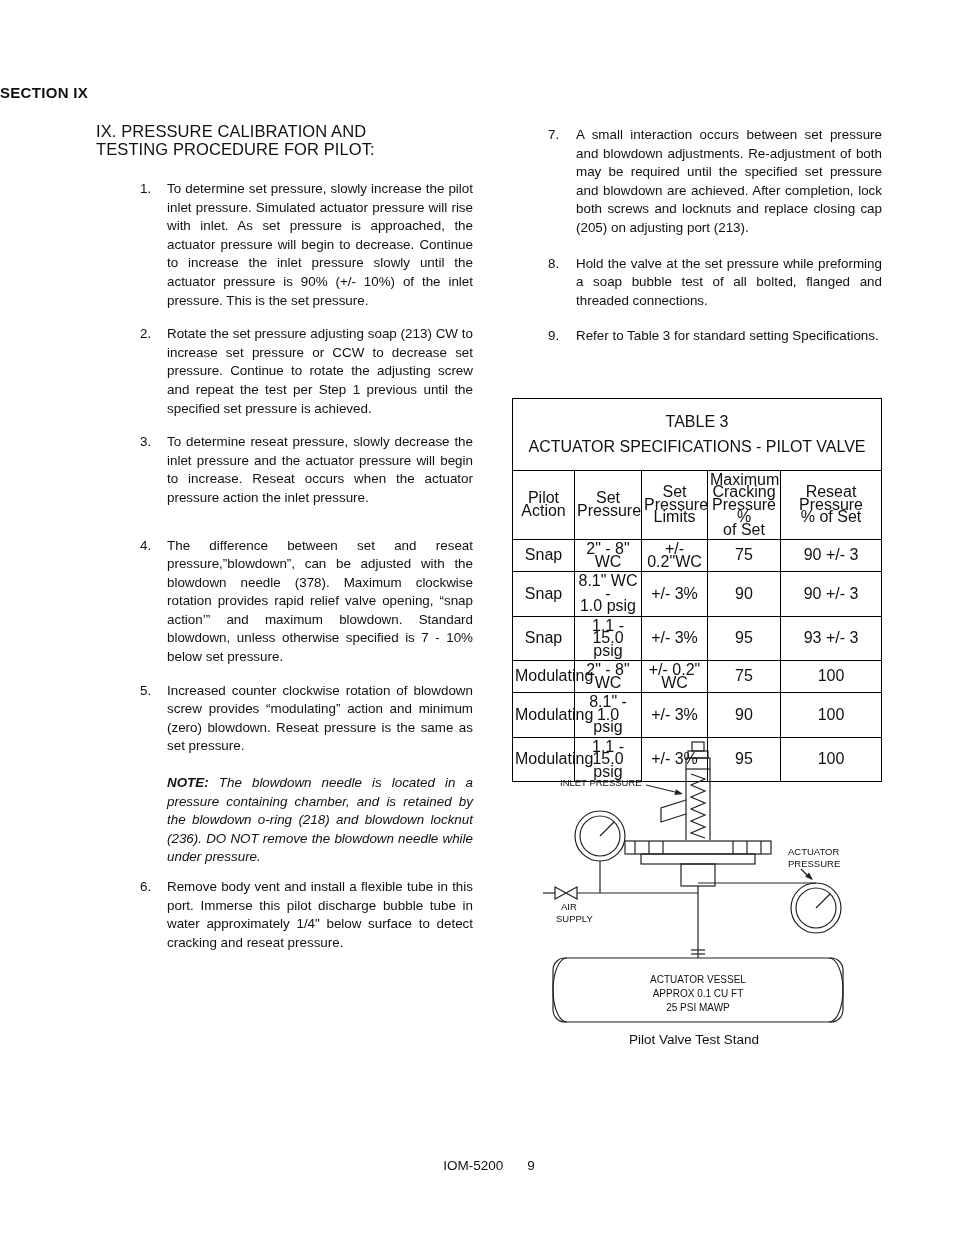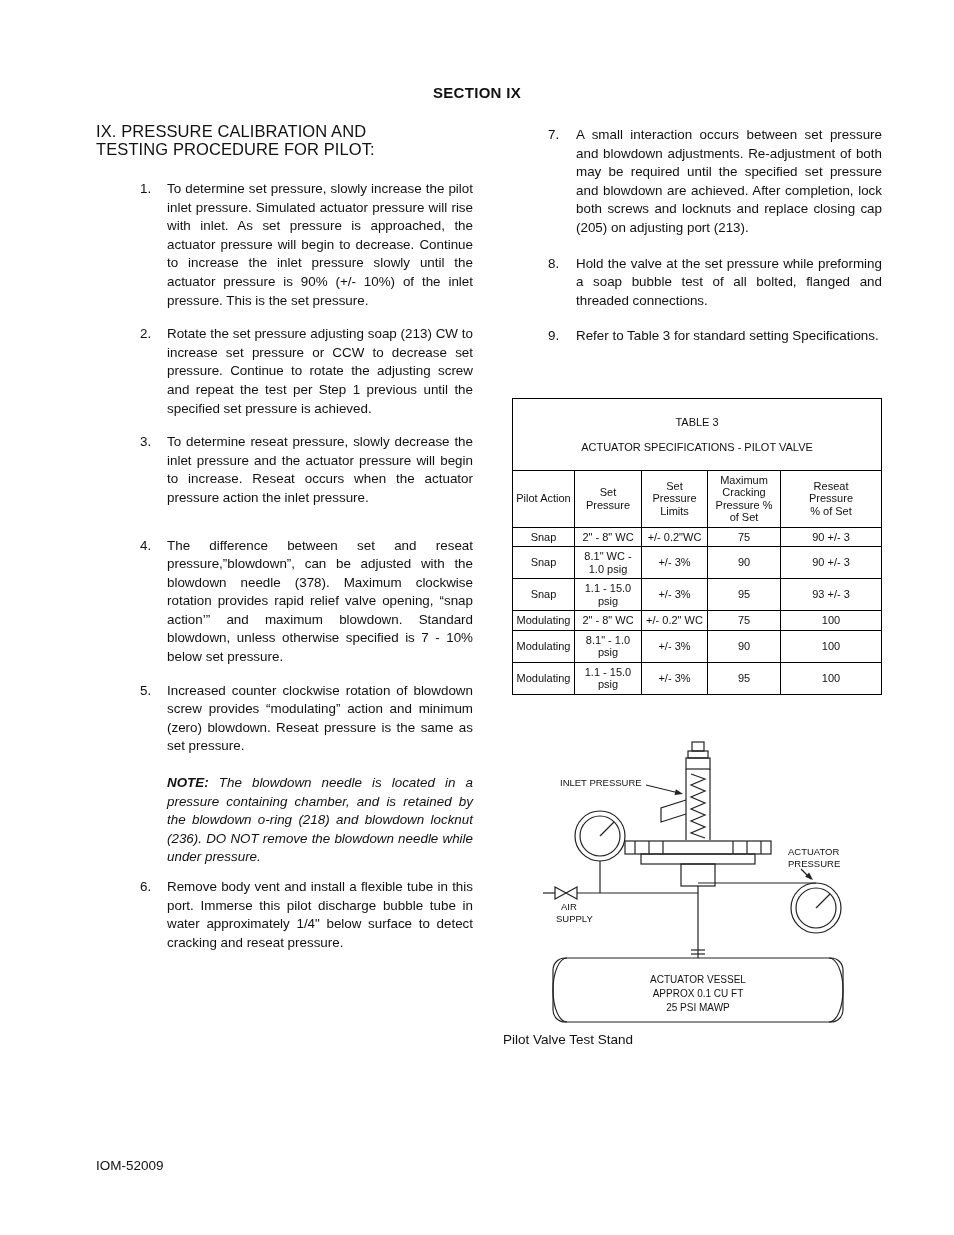--- a/index.html
+++ b/index.html
@@ -2,57 +2,57 @@
 <html><head>
 <meta charset="utf-8">
 <style>
   html,body{margin:0;padding:0}
   body{
     width:954px;height:1235px;position:relative;background:#ffffff;
     font-family:"Liberation Sans",sans-serif;color:#111;overflow:hidden;
     -webkit-font-smoothing:antialiased;
   }
   .section-header{
-    position:absolute;top:84px;left:0;width:954px;text-align:center;
+    position:absolute;top:84px;left:0;width:954px;text-align:left;
     font-size:15px;font-weight:700;letter-spacing:.3px;
   }
   .col-left{position:absolute;left:96px;top:122px;width:377px}
   .article-title{font-size:16.5px;line-height:18px;white-space:pre-line;letter-spacing:.1px}
   .plist{margin-top:22px;padding-left:44px;font-size:13.4px;line-height:18.6px}
   .item{display:flex;margin-bottom:15px}
   .item .num{flex:0 0 27px}
   .item .txt{flex:1 1 auto;text-align:justify}
   .gap-lg{margin-bottom:29px}
   .note{font-style:italic;margin:18px 0 11px 27px;text-align:justify;font-size:13.4px;line-height:18.6px}
   .note .note-label{font-weight:700}
   .u{}
   .col-right{position:absolute;left:512px;top:126px;width:370px}
   .col-right .plist{margin-top:0;padding-left:36px}
   .col-right .item{margin-bottom:17px}
   .col-right .item .num{flex:0 0 28px}
 
   .spec-table{
     position:absolute;left:512px;top:398px;width:369px;
-    border-collapse:collapse;font-size:11px;line-height:12.5px;
+    border-collapse:collapse;font-size:16px;line-height:12.5px;
     table-layout:fixed;color:#111;
   }
   .spec-table th,.spec-table td{
     border:1px solid #000;text-align:center;vertical-align:middle;
     white-space:pre-line;font-weight:400;padding:3px 2px;
   }
   .spec-table .t-title{padding:4px 2px}
 
   .diagram{position:absolute;left:503px;top:738px;width:382px;height:298px}
   .diagram text{font-size:9.5px;fill:#111;font-family:"Liberation Sans",sans-serif}
   .diagram .vtx{font-size:10px}
-  .caption{position:absolute;left:503px;top:1032px;width:382px;font-size:13.5px}
+  .caption{position:absolute;left:503px;top:1032px;width:382px;text-align:center;font-size:13.5px}
 
   .footer{
     position:absolute;left:96px;top:1158px;width:786px;
-    display:flex;justify-content:flex-start;font-size:13.5px;
+    display:flex;justify-content:center;font-size:13.5px;gap:24px;
   }
 </style>
 </head>
 <body>
 
 <div>
 
   <div class="section-header">SECTION IX</div>
 
   <div class="col-left">

